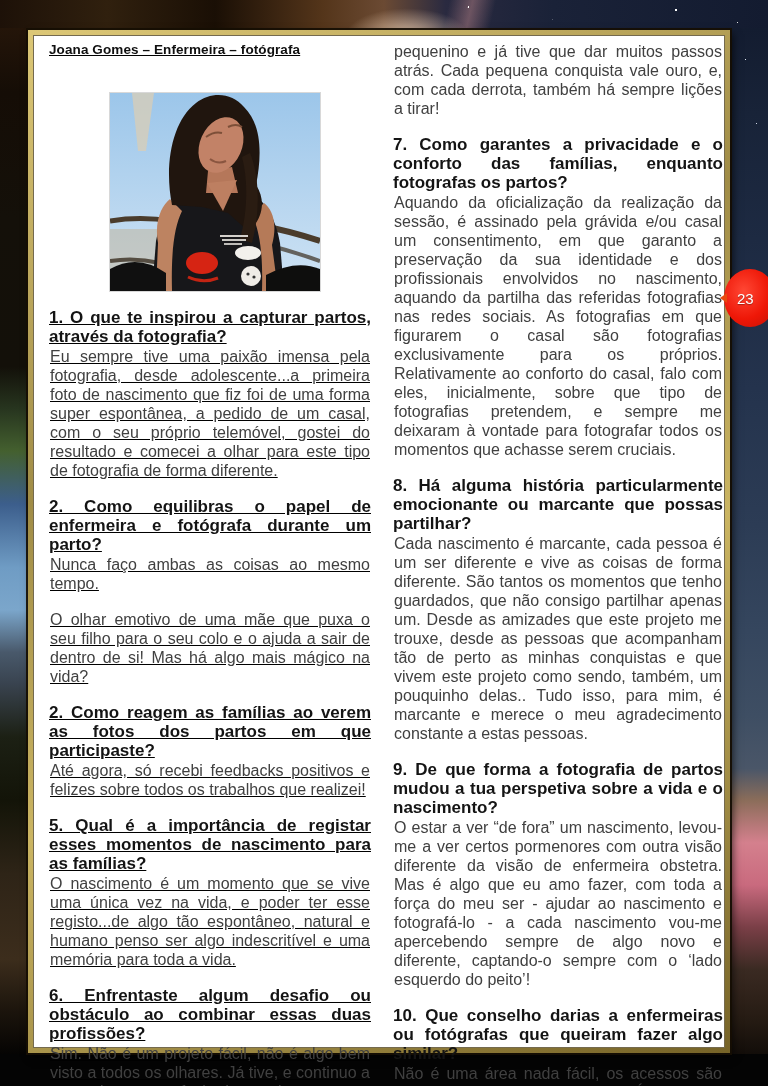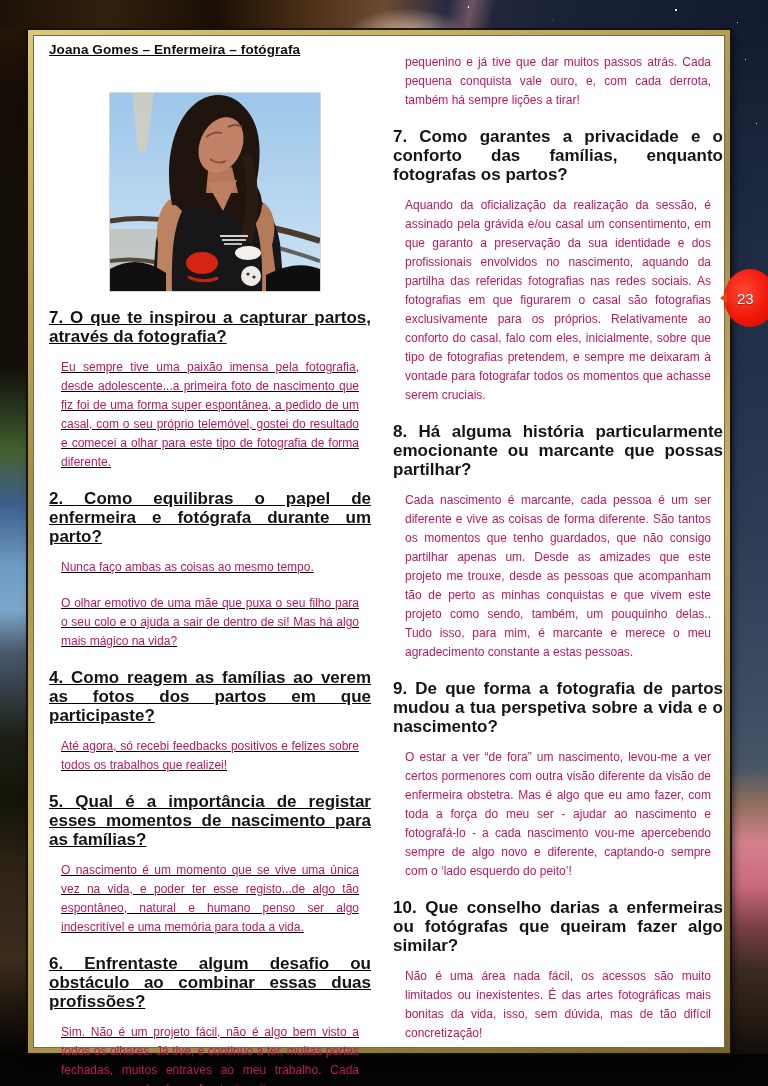--- a/index.html
+++ b/index.html
@@ -61,21 +61,21 @@
     width:212px;height:200px;margin:33px 48px 0 60px;
     border:1px solid #d8d8d8;box-sizing:border-box;overflow:hidden;
   }
   .photo svg{display:block;}
   .qa{margin:0 0 17px 0;}
   .qa h2{
     margin:0;font-size:17px;line-height:19px;font-weight:bold;color:#141414;
     text-align:justify;
   }
   .qa p, .cont{
-    margin:12px;font-size:12px;line-height:19px;color:#be185d;text-align:justify;
+    margin:1px;font-size:16px;line-height:19px;color:#404040;text-align:justify;
   }
   .cont{margin-bottom:17px;}
   .first-block{margin-top:16px;}
   
   .badge{
     position:absolute;left:724px;top:269px;width:52px;height:58px;z-index:6;
     background:radial-gradient(ellipse at 38% 38%, #ff4734, #ee1707 55%, #c61104 95%);
     border-radius:50%;
     display:flex;align-items:center;justify-content:flex-start;
   }
@@ -136,32 +136,32 @@
         <ellipse cx="92" cy="170" rx="16" ry="11" fill="#d62413"></ellipse>
         <path d="M78,184 Q93,191 108,185" stroke="#c32413" stroke-width="3" fill="none"></path>
         <ellipse cx="138" cy="160" rx="13" ry="7" fill="#f2f0ec"></ellipse>
         <circle cx="141" cy="183" r="10" fill="#efece7"></circle>
         <circle cx="138" cy="181" r="1.6" fill="#333"></circle>
         <circle cx="144" cy="184" r="1.6" fill="#333"></circle>
       </svg>
     </div>
 
     <section class="qa first-block">
-      <h2>7. O que te inspirou a capturar partos, através da fotografia?</h2>
+      <h2>1. O que te inspirou a capturar partos, através da fotografia?</h2>
       <p>Eu sempre tive uma paixão imensa pela fotografia, desde adolescente...a primeira foto de nascimento que fiz foi de uma forma super espontânea, a pedido de um casal, com o seu próprio telemóvel, gostei do resultado e comecei a olhar para este tipo de fotografia de forma diferente.</p>
     </section>
     <section class="qa">
       <h2>2. Como equilibras o papel de enfermeira e fotógrafa durante um parto?</h2>
       <p>Nunca faço ambas as coisas ao mesmo tempo.</p>
     </section>
     <section class="qa">
       <p>O olhar emotivo de uma mãe que puxa o seu filho para o seu colo e o ajuda a sair de dentro de si! Mas há algo mais mágico na vida?</p>
     </section>
     <section class="qa">
-      <h2>4. Como reagem as famílias ao verem as fotos dos partos em que participaste?</h2>
+      <h2>2. Como reagem as famílias ao verem as fotos dos partos em que participaste?</h2>
       <p>Até agora, só recebi feedbacks positivos e felizes sobre todos os trabalhos que realizei!</p>
     </section>
     <section class="qa">
       <h2>5. Qual é a importância de registar esses momentos de nascimento para as famílias?</h2>
       <p>O nascimento é um momento que se vive uma única vez na vida, e poder ter esse registo...de algo tão espontâneo, natural e humano penso ser algo indescritível e uma memória para toda a vida.</p>
     </section>
     <section class="qa">
       <h2>6. Enfrentaste algum desafio ou obstáculo ao combinar essas duas profissões?</h2>
       <p>Sim. Não é um projeto fácil, não é algo bem visto a todos os olhares. Já tive, e continuo a ter, muitas portas fechadas, muitos entraves ao meu trabalho. Cada passo que vou dando em frente é muito</p>
     </section>

